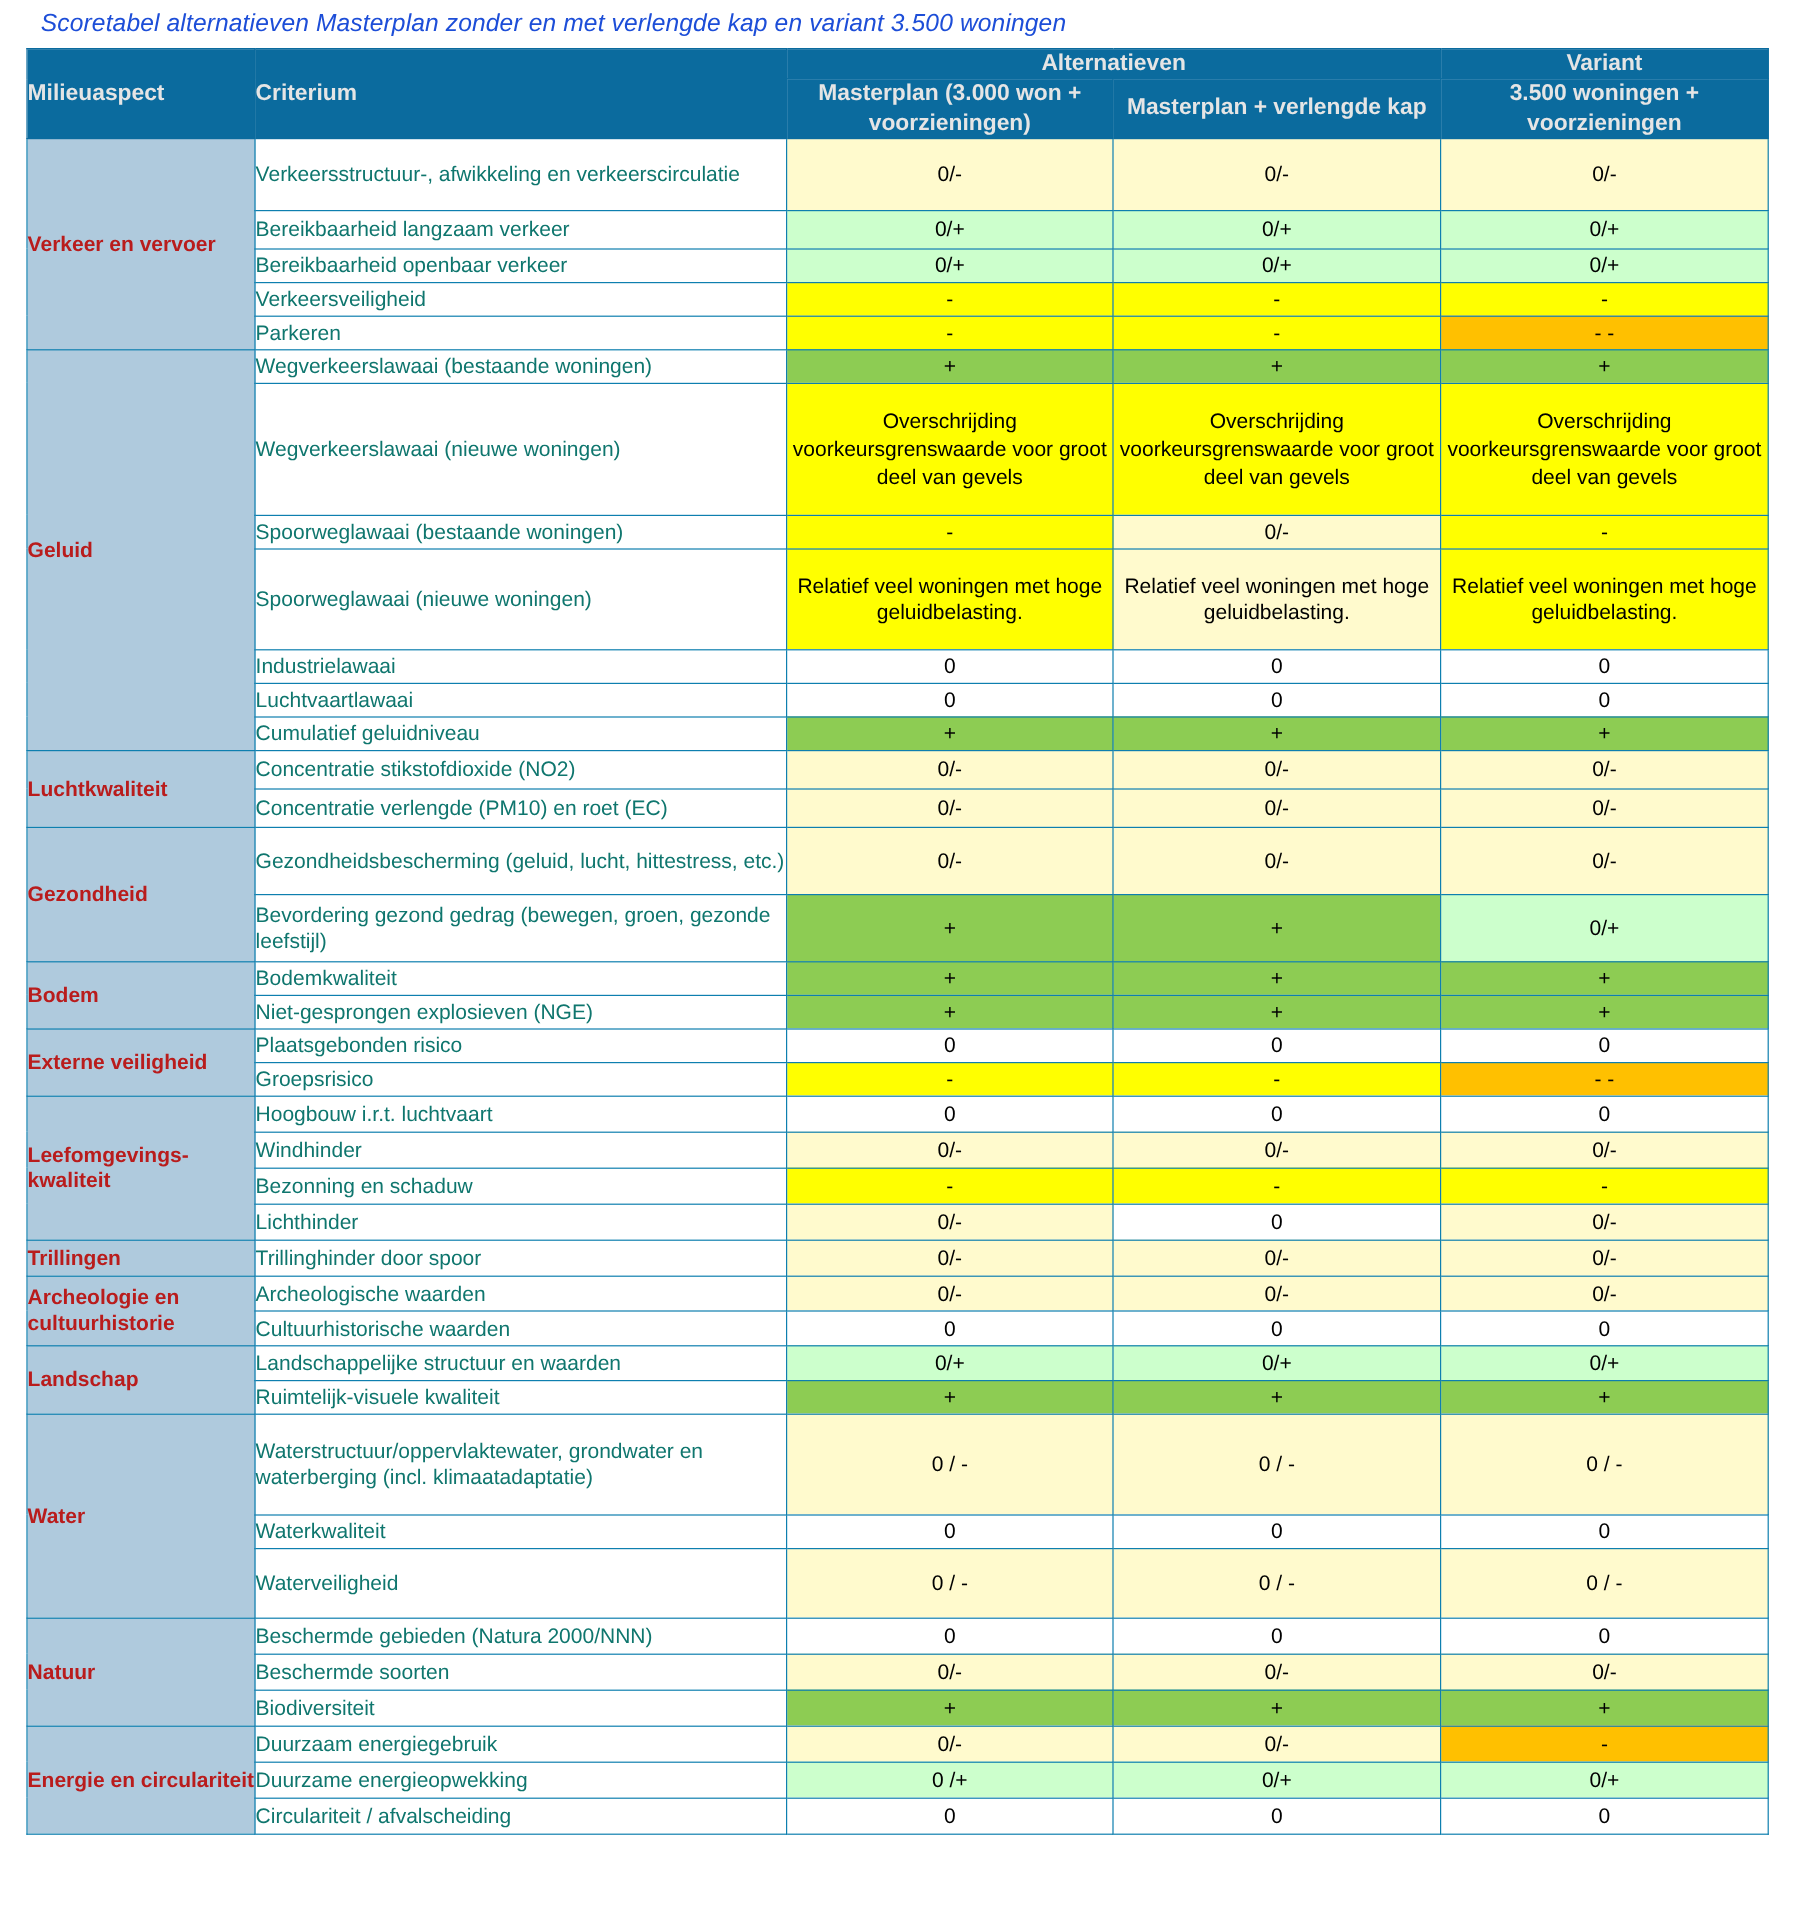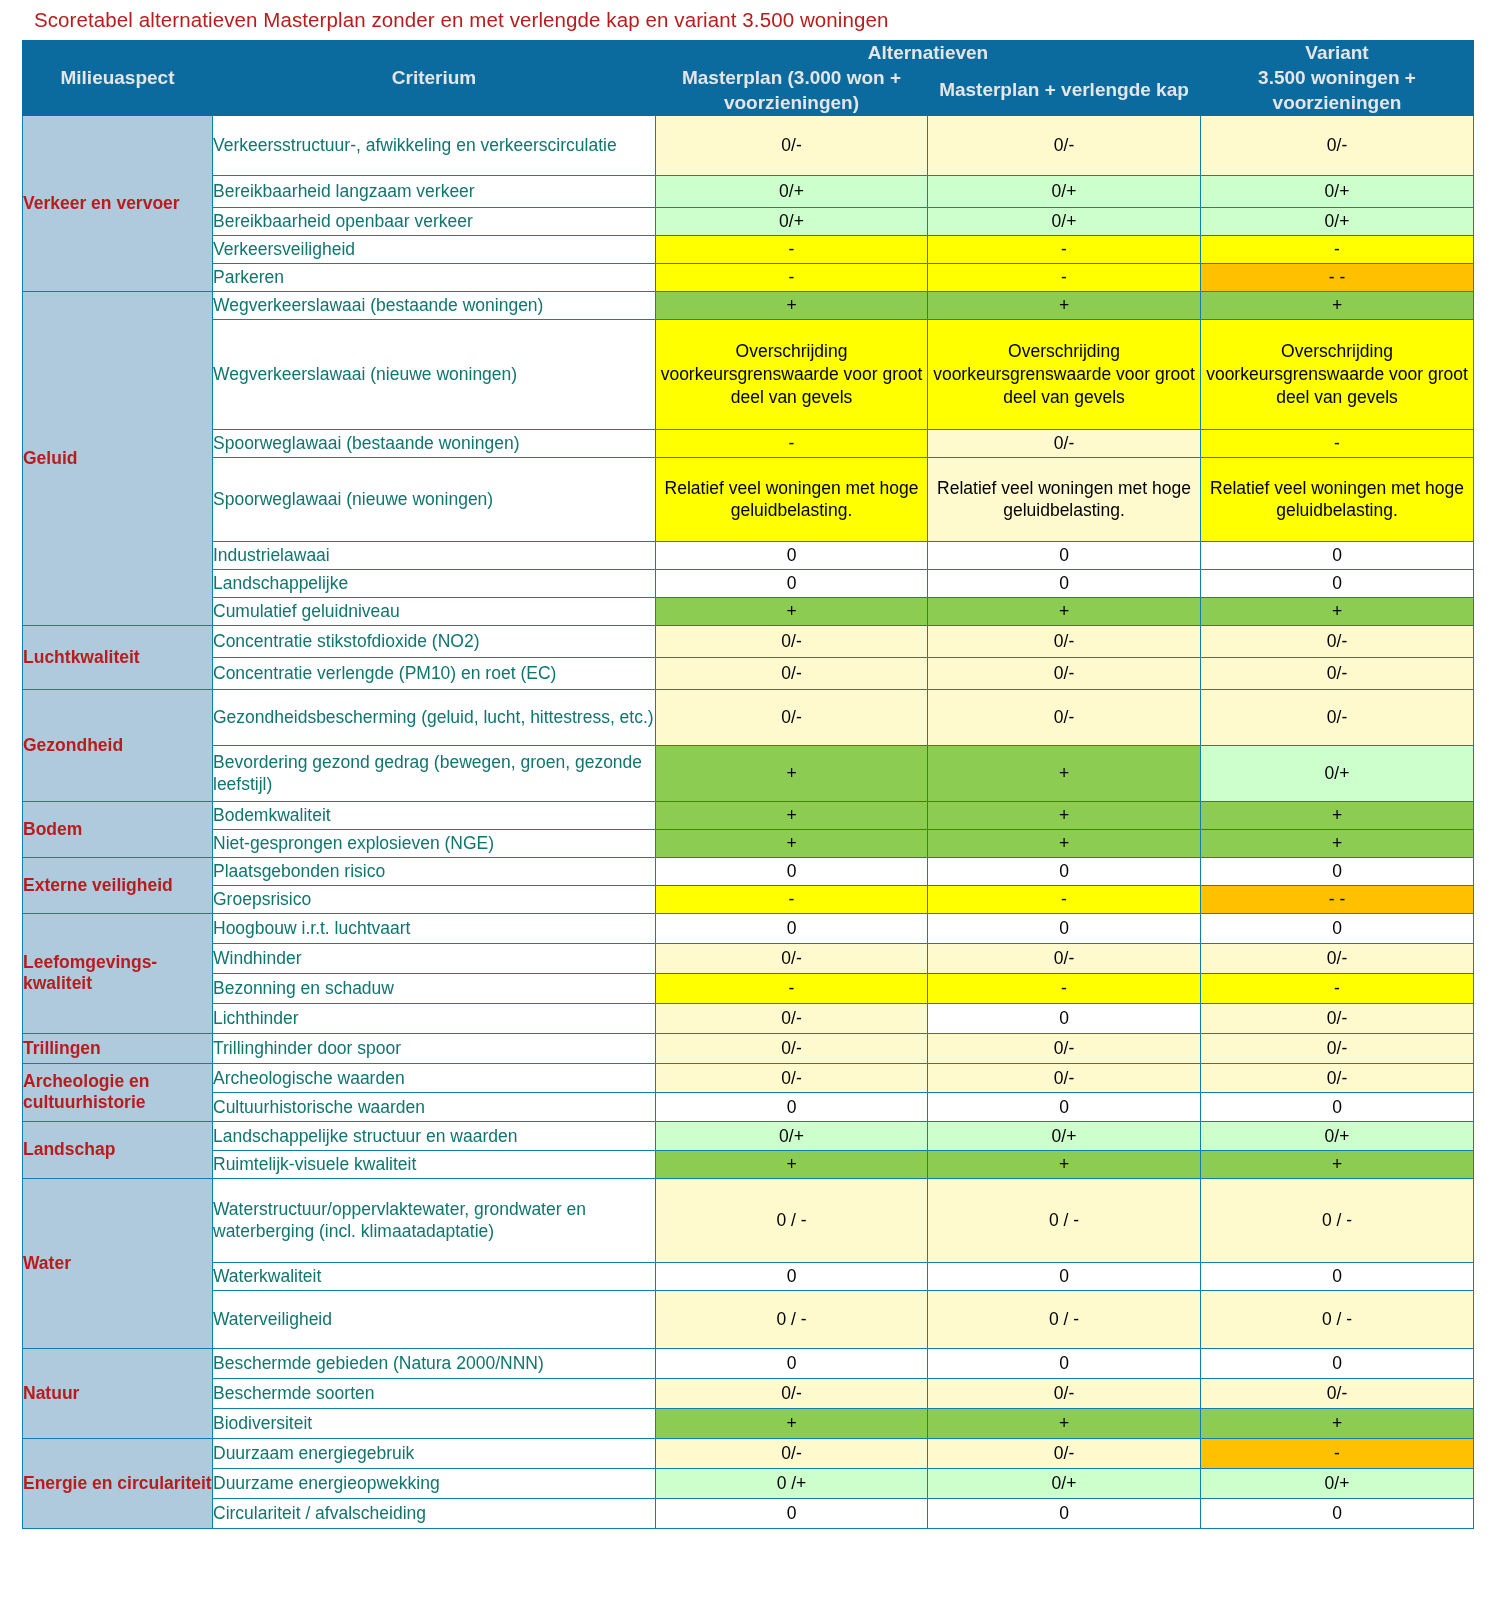--- a/index.html
+++ b/index.html
@@ -8,21 +8,22 @@
     font-family:"Liberation Sans", sans-serif;
     color:#000;
     -webkit-font-smoothing:antialiased;
   }
   #page{
     width:1495px;height:1610px;position:relative;box-sizing:border-box;
     padding:0 22px;
   }
   #caption{
     font-size:20.5px;
-    color:#b91c1c;
+    font-style:italic;
+    color:#1d4ed8;
     padding:8px 0 8px 12px;
     letter-spacing:0.1px;
     white-space:nowrap;
   }
   table.score{
     border-collapse:collapse;
     width:1451px;
     table-layout:fixed;
     border:0;
   }
@@ -35,21 +36,21 @@
   
   .hd{
     background:#0B6B9E;
     color:#e5e5e5;
     font-weight:bold;
     font-size:19px;
     border-color:#0B6B9E !important;
     line-height:1.28;
   }
   .hd-left{
-    text-align:center;
+    text-align:left;
     padding:0 0 0 14px;
     vertical-align:middle;
   }
   .hd-grp{
     text-align:center;
     vertical-align:top;
     padding-top:6px;
   }
   .hd-sub{
     text-align:center;
@@ -179,21 +180,21 @@
           <td class="val c-cream">Relatief veel woningen met hoge geluidbelasting.</td>
           <td class="val c-yellow">Relatief veel woningen met hoge geluidbelasting.</td>
         </tr>
         <tr style="height: 28px;">
           <td class="crit">Industrielawaai</td>
           <td class="val c-white mid">0</td>
           <td class="val c-white mid">0</td>
           <td class="val c-white mid">0</td>
         </tr>
         <tr style="height: 28px;">
-          <td class="crit">Landschappelijke</td>
+          <td class="crit">Luchtvaartlawaai</td>
           <td class="val c-white mid">0</td>
           <td class="val c-white mid">0</td>
           <td class="val c-white mid">0</td>
         </tr>
         <tr style="height: 28px;">
           <td class="crit">Cumulatief geluidniveau</td>
           <td class="val c-green mid">+</td>
           <td class="val c-green mid">+</td>
           <td class="val c-green mid">+</td>
         </tr>

